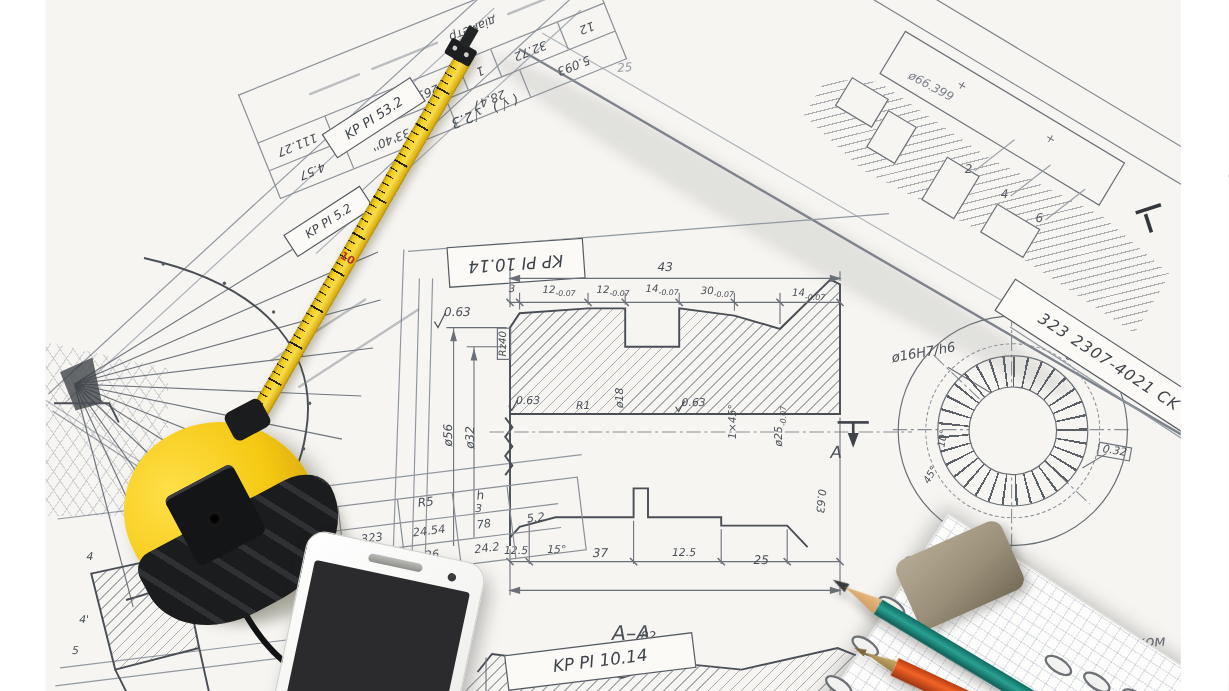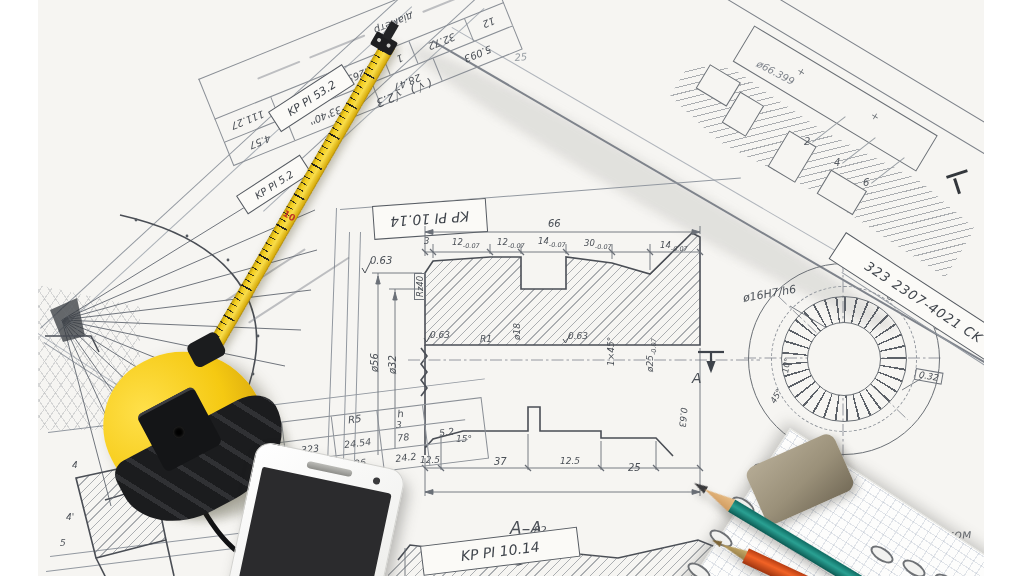--- a/index.html
+++ b/index.html
@@ -201,40 +201,40 @@
     <g stroke="#4b5057" stroke-width="1" fill="none">
       <path d="M362,268 l3,5 l6,-12"></path>
         <path d="M424,338 l2.5,4 l5,-9"></path>
         <path d="M563,339 l2.5,4 l5,-9"></path>
     </g>
   </svg>
 
   <div class="hatch" style="left:388px;top:538px;width:332px;height:38px;
        clip-path:polygon(10px 22px,22px 7px,80px 14px,130px 27px,170px 14px,230px 20px,310px 2px,330px 10px,330px 38px,0 38px,0 30px);"></div>
 
-  <span class="lbl" style="left:548px;top:218px;">66</span>
+  <span class="lbl" style="left:548px;top:218px;">43</span>
   <span class="lbl" style="left:424px;top:236px;font-size:8.5px;"><span>3</span><sub class="tol"></sub></span>
   <span class="lbl" style="left:452px;top:237px;font-size:8.5px;"><span>12</span><sub class="tol">-0.07</sub></span>
   <span class="lbl" style="left:497px;top:237px;font-size:8.5px;"><span>12</span><sub class="tol">-0.07</sub></span>
   <span class="lbl" style="left:538px;top:236px;font-size:8.5px;"><span>14</span><sub class="tol">-0.07</sub></span>
   <span class="lbl" style="left:584px;top:238px;font-size:8.5px;"><span>30</span><sub class="tol">-0.07</sub></span>
   <span class="lbl" style="left:660px;top:240px;font-size:8.5px;"><span>14</span><sub class="tol">-0.07</sub></span>
   <span class="lbl" style="left:370px;top:255px;">0.63</span>
   <span class="lbl" style="left:414px;top:300px;transform:rotate(-90deg);border:1px solid #70757d;padding:0 2px;font-size:8.5px;">Rz40</span>
   <span class="lbl" style="left:430px;top:330px;font-size:9px;">0.63</span>
   <span class="lbl" style="left:480px;top:334px;font-size:9px;">R1</span>
   <span class="lbl" style="left:512px;top:340px;transform:rotate(-90deg);font-size:9px;">ø18</span>
   <span class="lbl" style="left:568px;top:331px;font-size:9px;">0.63</span>
   <span class="lbl" style="left:606px;top:366px;transform:rotate(-90deg);font-size:9px;">1×45°</span>
   <span class="lbl" style="left:645px;top:372px;transform:rotate(-90deg);font-size:9px;"><span>ø25</span><sub class="tol">-0.07</sub></span>
   <span class="lbl" style="left:369px;top:372px;transform:rotate(-90deg);">ø56</span>
   <span class="lbl" style="left:387px;top:374px;transform:rotate(-90deg);">ø32</span>
   <span class="lbl" style="left:689px;top:408px;transform:rotate(95deg);font-size:9px;">0.63</span>
   <span class="lbl" style="left:396px;top:420px;font-size:9px;">3</span>
-  <span class="lbl" style="left:456px;top:434px;font-size:9px;text-align:center;">15°</span>
+  <span class="lbl" style="left:456px;top:454px;font-size:9px;text-align:center;">15°</span>
   <span class="lbl" style="left:420px;top:455px;font-size:9px;">12.5</span>
   <span class="lbl" style="left:494px;top:456px;">37</span>
   <span class="lbl" style="left:560px;top:456px;font-size:9px;">12.5</span>
   <span class="lbl" style="left:628px;top:462px;">25</span>
   <span class="lbl" style="left:534px;top:478px;margin-top:47px;">82</span>
   <span class="lbl" style="left:510px;top:518px;font-size:17px;">A–A</span>
   <span class="lbl" style="left:692px;top:370px;font-size:14px;">A</span>
 
   <div style="position:absolute;left:748px;top:263px;width:190px;height:190px;border:1.5px solid #6b7076;border-radius:50%;"></div>
   <div style="position:absolute;left:771px;top:286px;width:144px;height:144px;border:1px dashed #8f949b;border-radius:50%;"></div>

